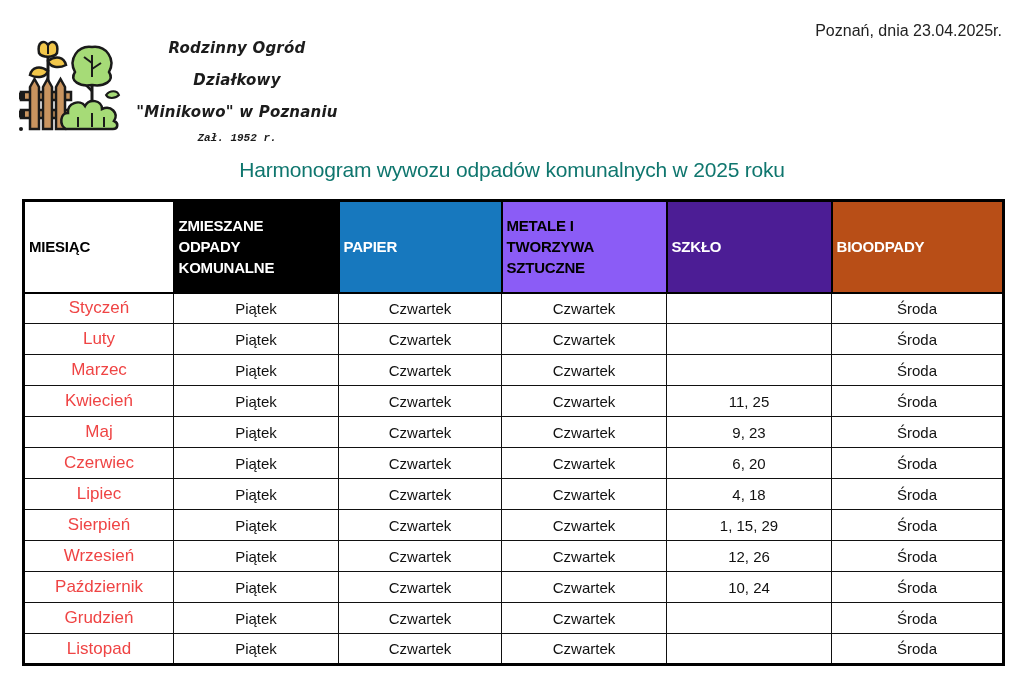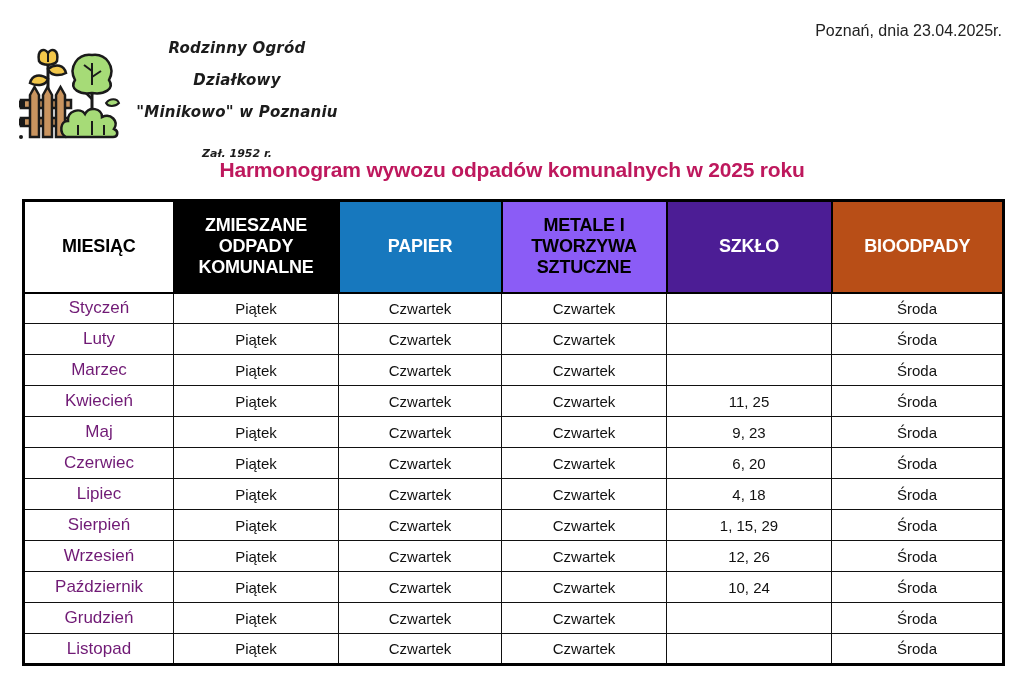--- a/index.html
+++ b/index.html
@@ -35,33 +35,33 @@
   .logo-text {
     margin-left: 8px;
     width: 202px;
     text-align: center;
     font-family: "DejaVu Sans", sans-serif;
     font-style: italic;
     font-weight: bold;
     color: #1c1c1c;
   }
   .logo-line1, .logo-line2 { font-size: 15px; line-height: 32px; letter-spacing: 0.2px; }
-  .logo-line3 { font-size: 11px; line-height: 20px; margin-top: 16px; }
+  .logo-line3 { font-size: 11px; line-height: 20px; margin-top: 0; font-family: Liberation Mono, monospace; }
 
   
   .doc-title {
     position: absolute;
     top: 158px;
     left: 0;
     width: 100%;
     text-align: center;
     font-size: 21px;
-    font-weight: bold;
+    font-weight: normal;
     letter-spacing: -0.2px;
-    color: #be185d;
+    color: #0f766e;
   }
 
   
   .schedule-table {
     position: absolute;
     left: 22px;
     top: 199px;
     width: 980px;
     border-collapse: collapse;
     table-layout: fixed;
@@ -70,41 +70,41 @@
   .schedule-table col.c0 { width: 150px; }
   .schedule-table col.c1 { width: 165px; }
   .schedule-table col.c2 { width: 163px; }
   .schedule-table col.c3 { width: 165px; }
   .schedule-table col.c4 { width: 165px; }
   .schedule-table col.c5 { width: 172px; }
 
   .schedule-table th {
     height: 92px;
     border: 2.5px solid #000;
-    font-size: 18px;
+    font-size: 15px;
     font-weight: bold;
-    text-align: center;
+    text-align: left;
     vertical-align: middle;
     letter-spacing: -0.2px;
     padding: 3px 4px;
   }
   .schedule-table th .th-inner {
     display: inline-block;
     max-width: 118px;
     line-height: 21px;
   }
   .schedule-table td {
     height: 31px;
     border: 1.5px solid #111;
     text-align: center;
     vertical-align: middle;
     padding: 0 4px;
     white-space: nowrap;
   }
-  .schedule-table td.month-cell { font-size: 17px; color: #701a75; }
+  .schedule-table td.month-cell { font-size: 17px; color: #ef4444; }
   .schedule-table td.value-cell { font-size: 15px; color: #111; }
 </style>
 </head>
 <body>
 
 <div class="page">
 
   <div class="date-line">Poznań, dnia 23.04.2025r.</div>
 
   <div class="logo-wrap">

